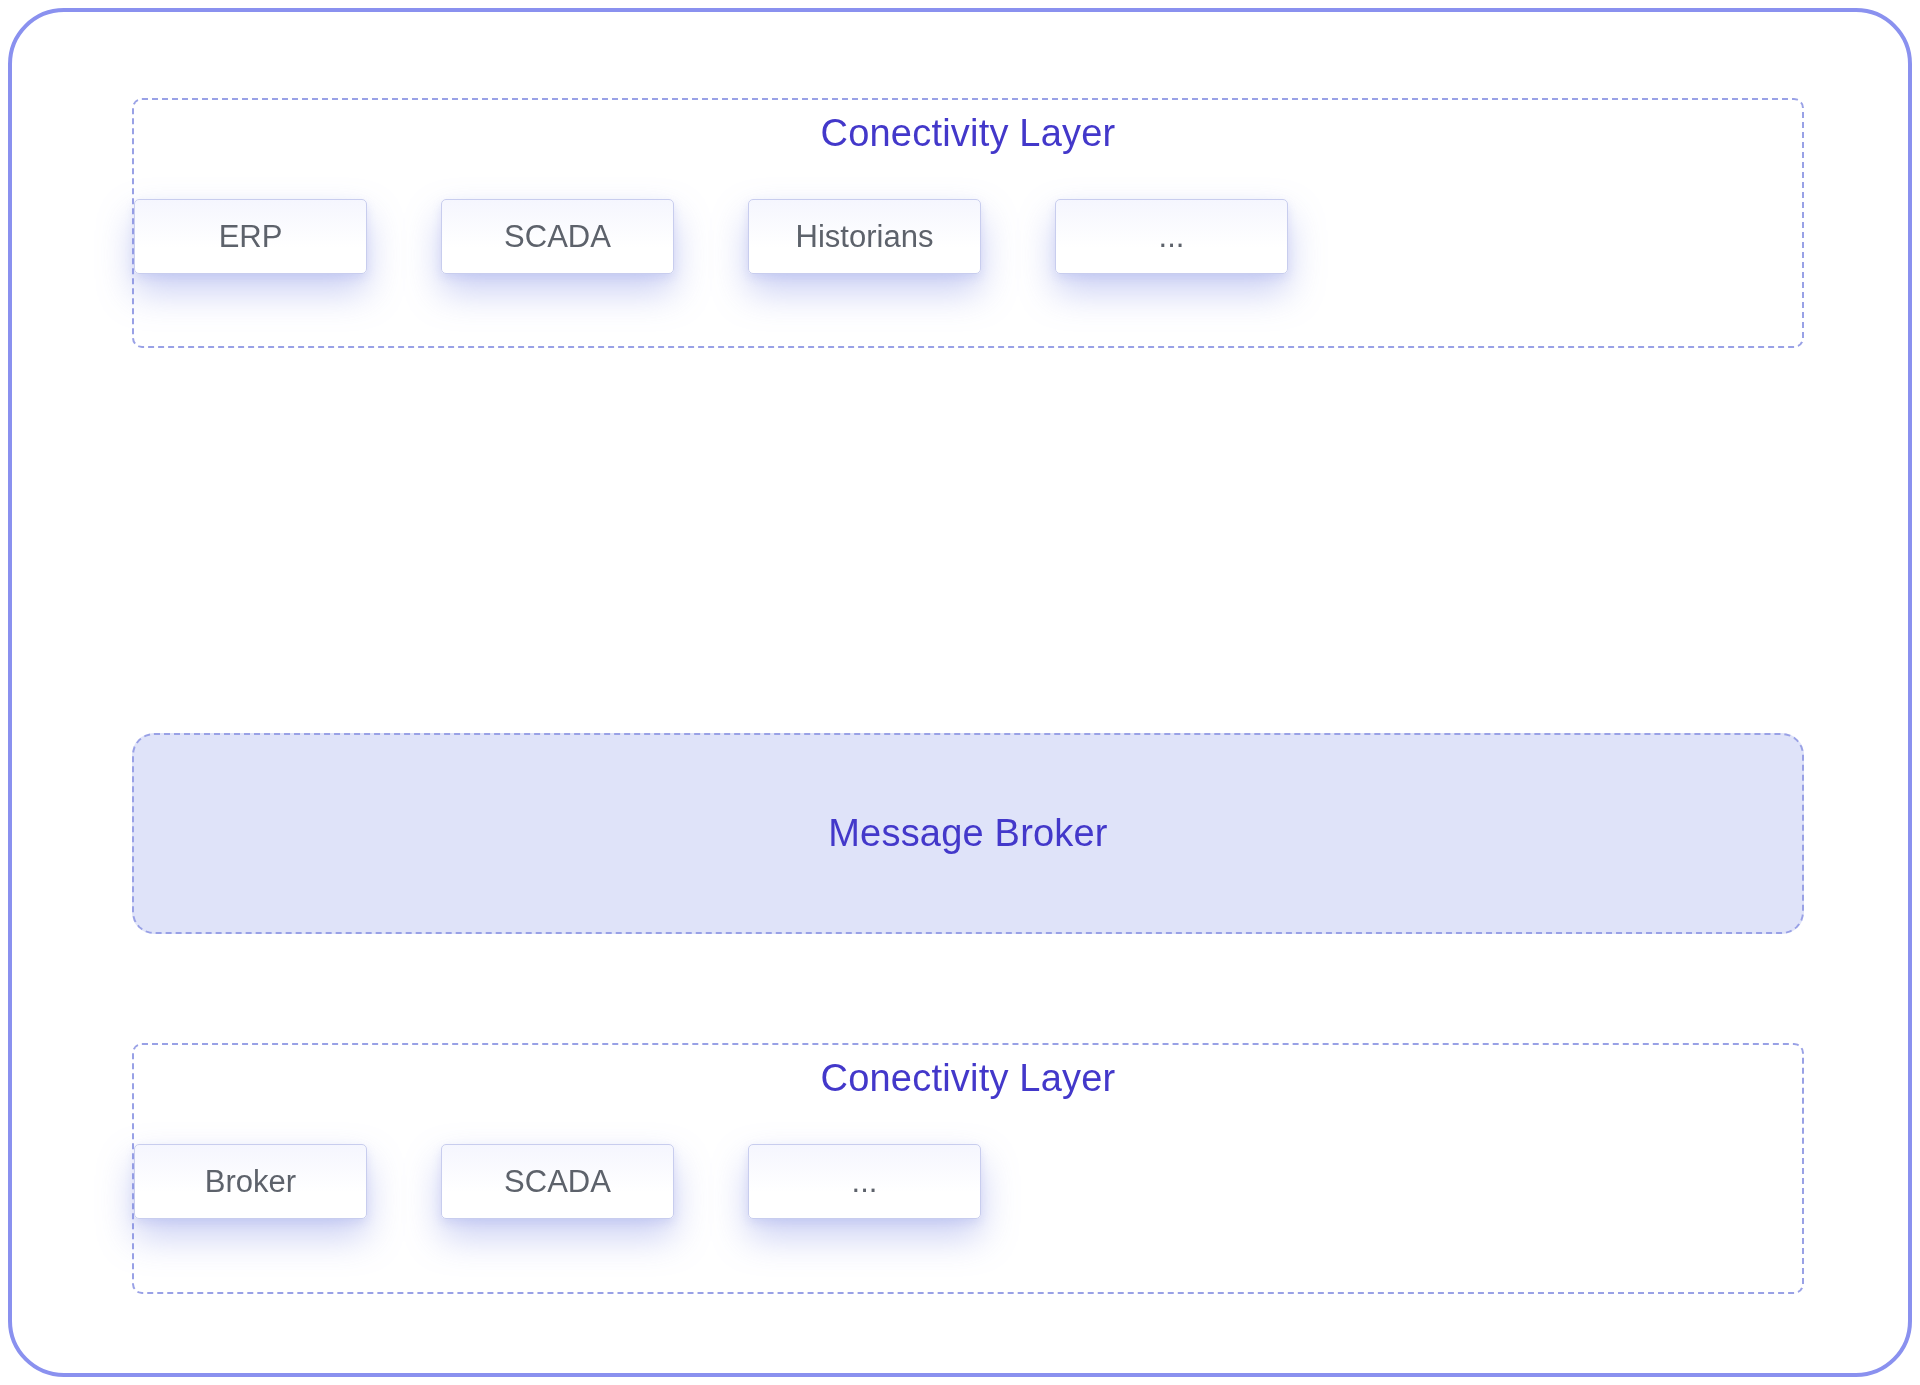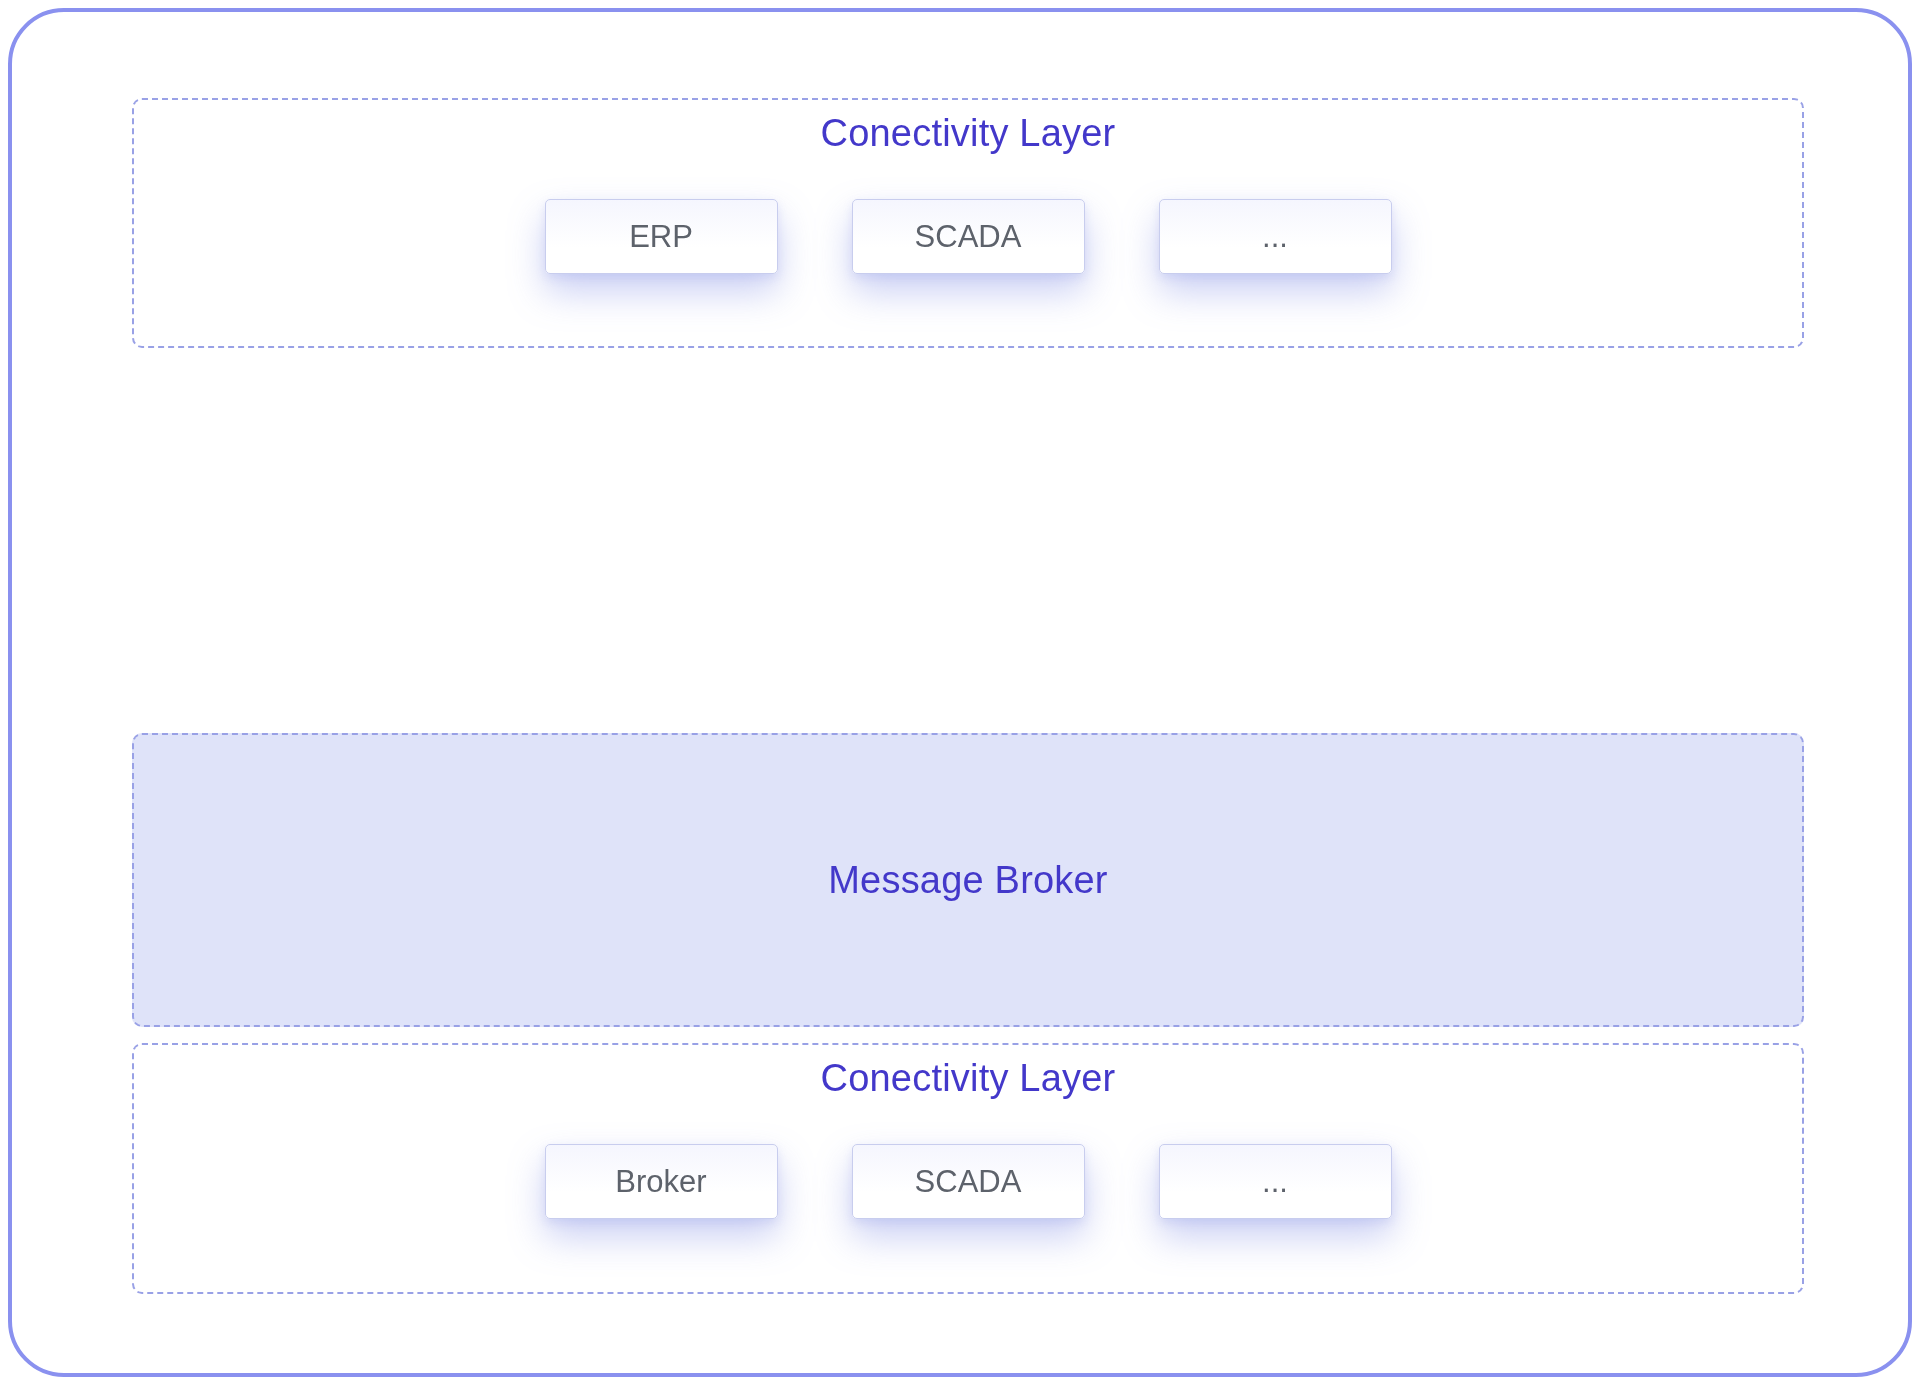--- a/index.html
+++ b/index.html
@@ -30,37 +30,36 @@
     position: absolute;
     left: 120px;
     width: 1672px;
     box-sizing: border-box;
     border: 2px dashed var(--dashed-border, #99a1e6);
     border-radius: 10px;
     background: transparent;
   }
   .layer-top    { top: 86px;  height: 250px; }
   .layer-dtl    { top: 402px; height: 255px; display:flex; align-items:center; justify-content:center; }
-  .layer-broker { top: 721px; height: 294px; display:flex; align-items:center; justify-content:center;
-                  background: var(--broker-fill, #dfe3f9); }
+  .layer-broker { top: 721px; height: 201px; display:flex; align-items:center; justify-content:center;
+                  background: var(--broker-fill, #dfe3f9); border-radius: 22px; }
   .layer-bottom { top: 1031px; height: 251px; }
   .layer-title {
     text-align: center;
     font-size: 38px;
     font-weight: 500;
     letter-spacing: 0.2px;
     color: var(--accent-text, #4338ca);
   }
   .layer-top .layer-title,
   .layer-bottom .layer-title {
     margin-top: 12px;
   }
   .box-row {
     display: flex;
-    justify-content: center;
     gap: 74px;
     margin-top: 44px;
   }
   .component-box {
     width: 233px;
     height: 75px;
     box-sizing: border-box;
     display: flex;
     align-items: center;
     justify-content: center;
@@ -76,20 +75,21 @@
 <body>
 
 <div class="stage">
   <div class="frame">
 
     <div class="layer layer-top">
       <div class="layer-title">Conectivity Layer</div>
       <div class="box-row">
         <div class="component-box">ERP</div>
         <div class="component-box">SCADA</div>
+        <div class="component-box">Historians</div>
         <div class="component-box">...</div>
       </div>
     </div>
 
 
     <div class="layer layer-broker">
       <div class="layer-title">Message Broker</div>
     </div>
 
     <div class="layer layer-bottom">

